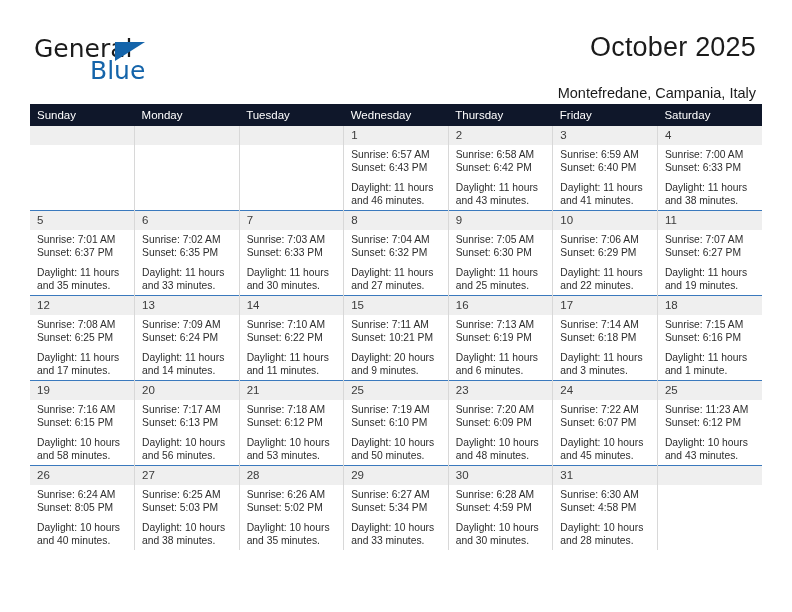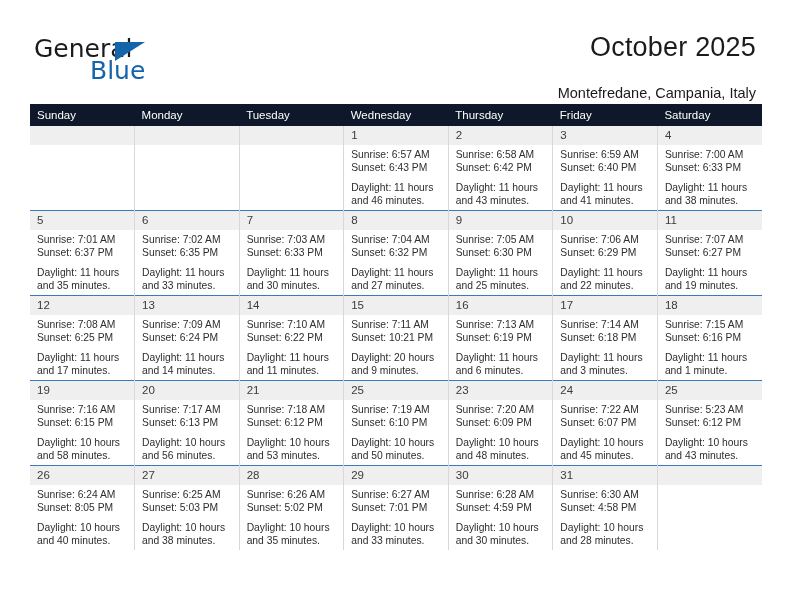--- a/index.html
+++ b/index.html
@@ -386,21 +386,21 @@
             <span class="daynum">24</span>
             <div class="cell-body">
               <div>Sunrise: 7:22 AM</div>
               <div>Sunset: 6:07 PM</div>
               <div class="daylight-line">Daylight: 10 hours and 45 minutes.</div>
             </div>
           </td>
           <td>
             <span class="daynum">25</span>
             <div class="cell-body">
-              <div>Sunrise: 5:23 AM</div>
+              <div>Sunrise: 11:23 AM</div>
               <div>Sunset: 6:12 PM</div>
               <div class="daylight-line">Daylight: 10 hours and 43 minutes.</div>
             </div>
           </td>
         </tr>
         <tr class="week">
           <td>
             <span class="daynum">26</span>
             <div class="cell-body">
               <div>Sunrise: 6:24 AM</div>
@@ -421,21 +421,21 @@
             <div class="cell-body">
               <div>Sunrise: 6:26 AM</div>
               <div>Sunset: 5:02 PM</div>
               <div class="daylight-line">Daylight: 10 hours and 35 minutes.</div>
             </div>
           </td>
           <td>
             <span class="daynum">29</span>
             <div class="cell-body">
               <div>Sunrise: 6:27 AM</div>
-              <div>Sunset: 7:01 PM</div>
+              <div>Sunset: 5:34 PM</div>
               <div class="daylight-line">Daylight: 10 hours and 33 minutes.</div>
             </div>
           </td>
           <td>
             <span class="daynum">30</span>
             <div class="cell-body">
               <div>Sunrise: 6:28 AM</div>
               <div>Sunset: 4:59 PM</div>
               <div class="daylight-line">Daylight: 10 hours and 30 minutes.</div>
             </div>

